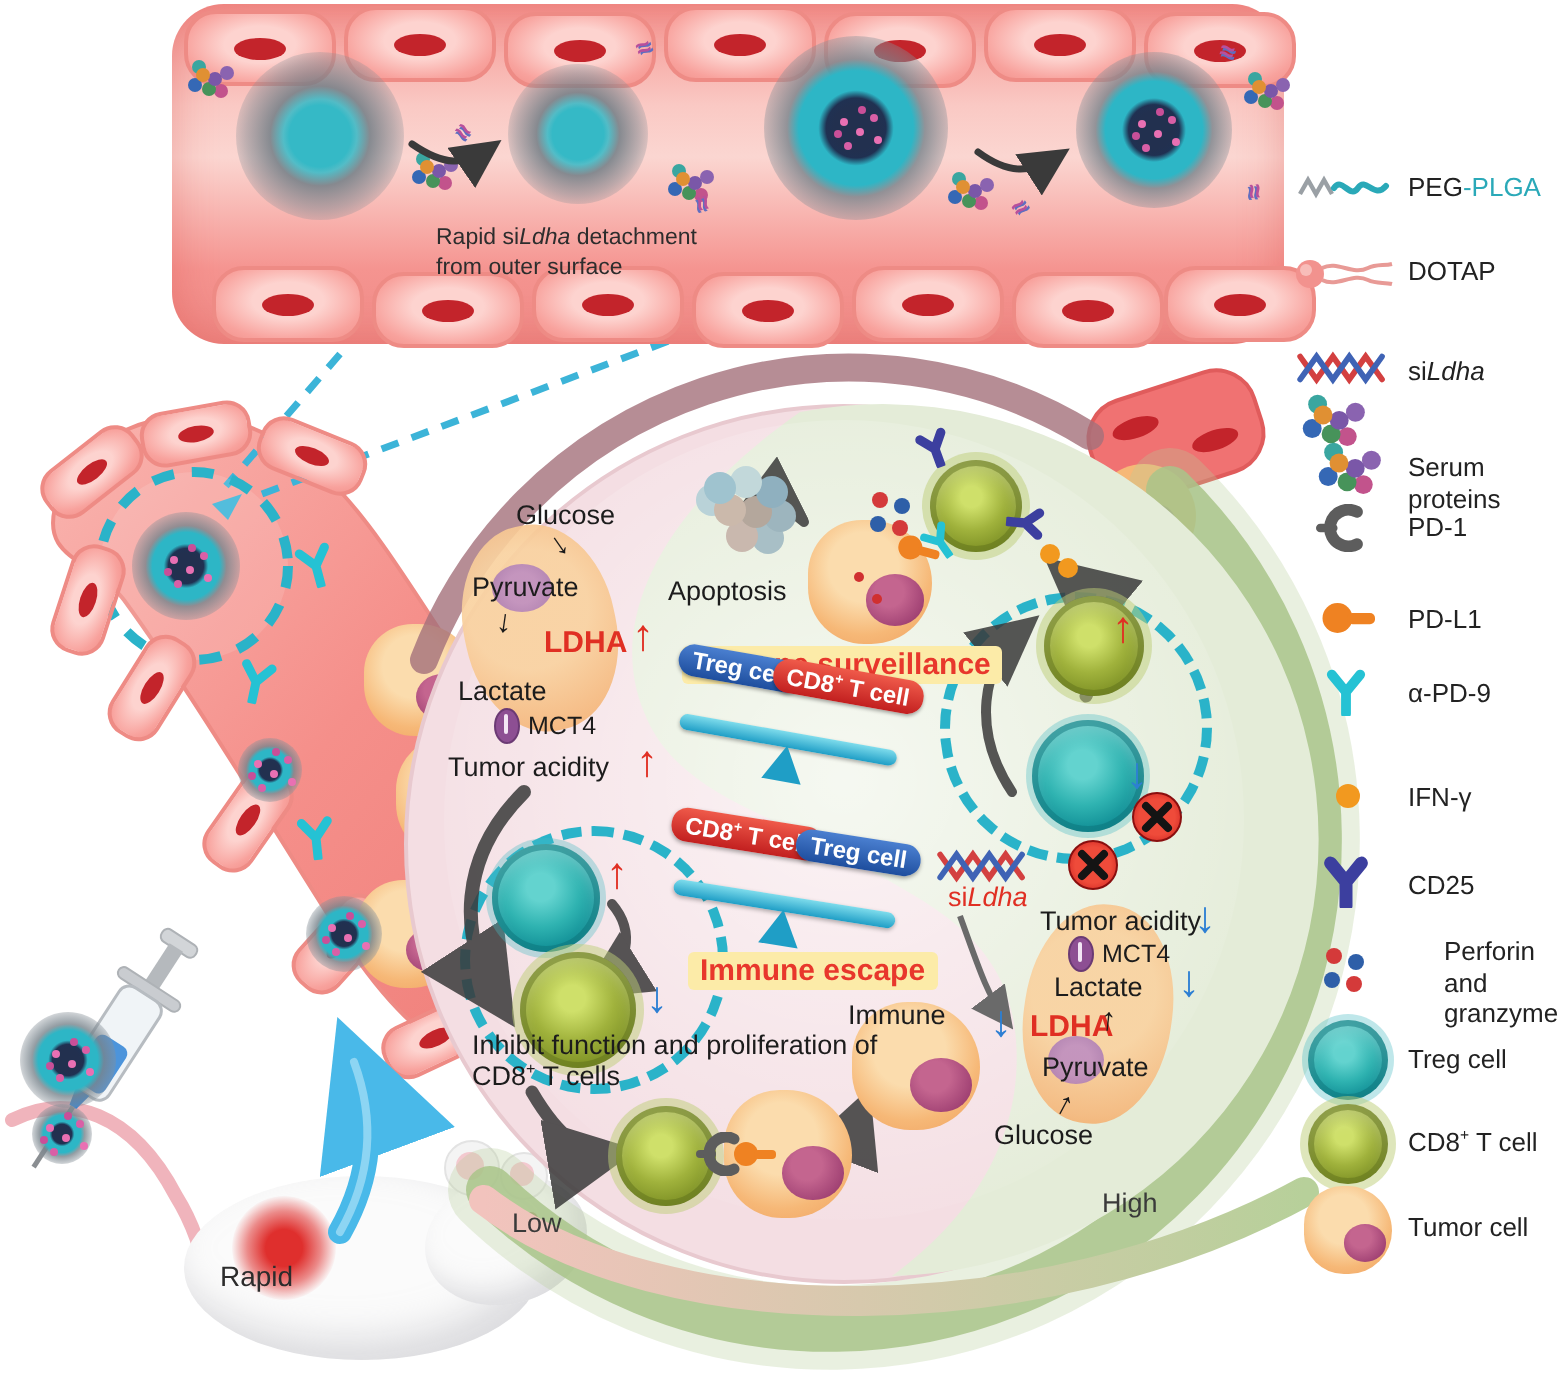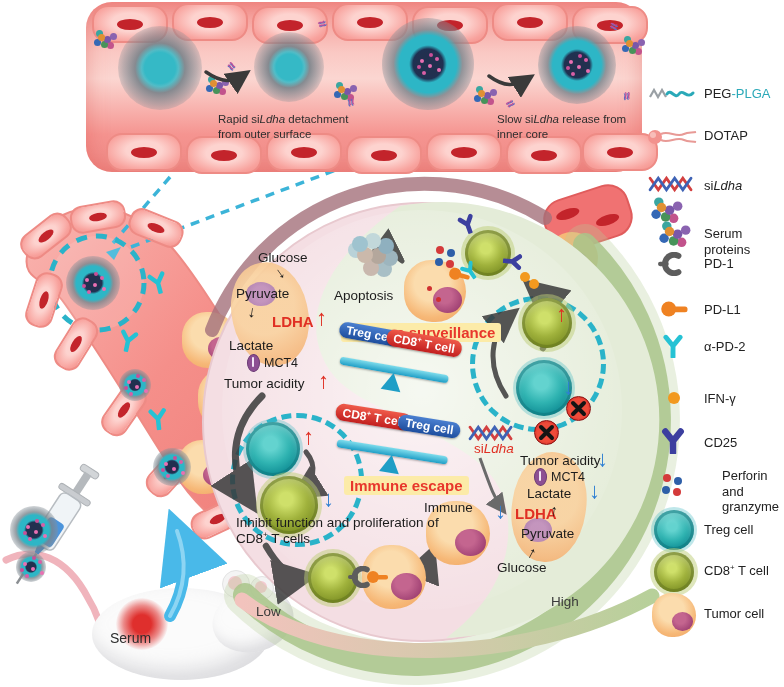--- a/index.html
+++ b/index.html
@@ -146,21 +146,20 @@
     <span class="serum" style="left:392px;top:88px"></span>
     <span class="serum" style="left:540px;top:38px"></span>
     <span class="sirna" style="left:142px;top:56px;transform:rotate(40deg)">≈</span>
     <span class="sirna" style="left:232px;top:14px;transform:rotate(-20deg)">≈</span>
     <span class="sirna" style="left:262px;top:92px;transform:rotate(75deg)">≈</span>
     <span class="sirna" style="left:524px;top:16px;transform:rotate(15deg)">≈</span>
     <span class="sirna" style="left:538px;top:86px;transform:rotate(85deg)">≈</span>
     <span class="sirna" style="left:420px;top:94px;transform:rotate(-35deg)">≈</span>
 
     <div class="vlabel" style="left:132px;top:110px;width:136px"><span>Rapid si</span><span class="em">Ldha</span><span> detachment from outer surface</span></div>
-    <div class="vlabel" style="left:411px;top:110px;width:140px"><span>Slow si</span><span class="em">Ldha</span><span> release from inner core</span></div>
   </div>
 
   <svg class="layer" width="784" height="687" style="z-index:2">
     <defs>
       <linearGradient id="gph" x1="0" y1="0" x2="1" y2="0">
         <stop offset="0" stop-color="#f2c3bd"></stop>
           <stop offset="1" stop-color="#b7d09a"></stop>
       </linearGradient>
       <radialGradient id="glow" cx=".5" cy=".45" r=".6">
         <stop offset="0" stop-color="rgba(255,255,255,.65)"></stop>
@@ -326,21 +325,21 @@
 
   <div class="abs" style="left:92px;top:588px;width:178px;height:92px;border-radius:50%;background:#fbfbfb;box-shadow:inset -8px -10px 18px rgba(190,190,195,.5);z-index:1"></div>
   <div class="abs" style="left:212px;top:588px;width:82px;height:64px;border-radius:50%;background:#fbfbfb;transform:rotate(-15deg);box-shadow:inset -6px -8px 14px rgba(190,190,195,.5);z-index:1"></div>
   <div class="abs" style="left:222px;top:570px;width:26px;height:26px;border-radius:50%;background:#f4f4f4;border:1px solid #e3e3e3;z-index:1"></div>
   <div class="abs" style="left:228px;top:576px;width:14px;height:14px;border-radius:50%;background:#f3c9cf;z-index:1"></div>
   <div class="abs" style="left:250px;top:576px;width:22px;height:22px;border-radius:50%;background:#f4f4f4;border:1px solid #e3e3e3;z-index:1"></div>
   <div class="abs" style="left:255px;top:581px;width:12px;height:12px;border-radius:50%;background:#f3c9cf;z-index:1"></div>
   <div class="abs" style="left:262px;top:606px;width:7px;height:7px;border-radius:50%;background:#8a1620;z-index:1"></div>
   <div class="abs" style="left:287px;top:622px;width:6px;height:6px;border-radius:50%;background:#e8a7ad;z-index:1"></div>
   <div class="abs" style="left:116px;top:598px;width:52px;height:52px;border-radius:50%;background:radial-gradient(circle,#df2f2d 0 25%,rgba(223,47,45,.55) 50%,rgba(223,47,45,0) 72%);z-index:1"></div>
-  <div class="lbl" style="left:110px;top:630px;font-size:14px;color:#2c2c2c;z-index:6">Serum</div>
+  <div class="lbl" style="left:110px;top:630px;font-size:14px;color:#2c2c2c;z-index:6">Rapid</div>
 
   <svg class="layer" width="784" height="687" style="z-index:2">
     <g transform="translate(78,460) rotate(33)">
       <rect x="6" y="0" width="20" height="7" rx="3" fill="#d2d5d8" stroke="#aeb2b6"></rect>
       <rect x="12" y="6" width="8" height="24" fill="#b5b9bd"></rect>
       <rect x="-2" y="28" width="36" height="6" rx="3" fill="#c9ccd0" stroke="#aeb2b6"></rect>
       <rect x="4" y="34" width="24" height="58" rx="6" fill="rgba(235,240,244,.75)" stroke="#b7bcc1" stroke-width="1.5"></rect>
       <rect x="7" y="62" width="18" height="27" rx="4" fill="#2f83d6" opacity=".85"></rect>
       <path d="M 12,92 h 8 l -2,9 h -4 z" fill="#2f83d6"></path>
       <line x1="16" y1="101" x2="16" y2="137" stroke="#8a8e92" stroke-width="2.5"></line>
@@ -384,21 +383,21 @@
 
     <svg class="abs" style="left:14px;top:264px" width="30" height="18" viewBox="0 0 24 14">
         <circle cx="7" cy="7" r="6" fill="#ef8222"></circle>
         <rect x="11" y="5" width="11" height="4.5" rx="2" fill="#ef8222"></rect>
       </svg>
     <div class="leg-label" style="left:58px;top:266px">PD-L1</div>
 
     <svg class="abs" style="left:16px;top:298px;color:#25c2d4" width="22" height="24" viewBox="0 0 20 22">
         <path d="M10 21 V11 M10 11 L3.5 3 M10 11 L16.5 3" stroke="currentColor" stroke-width="4.5" stroke-linecap="round" fill="none"></path>
       </svg>
-    <div class="leg-label" style="left:58px;top:303px">α-PD-2</div>
+    <div class="leg-label" style="left:58px;top:303px">α-PD-9</div>
 
     <span class="dot" style="left:22px;top:356px;width:12px;height:12px;background:#f2991f"></span>
     <div class="leg-label" style="left:58px;top:355px">IFN-γ</div>
 
     <svg class="abs" style="left:15px;top:392px;color:#3c3f9f" width="24" height="26" viewBox="0 0 20 22">
         <path d="M10 21 V11 M10 11 L3.5 3 M10 11 L16.5 3" stroke="currentColor" stroke-width="5.5" stroke-linecap="round" fill="none"></path>
       </svg>
     <div class="leg-label" style="left:58px;top:399px">CD25</div>
 
     <span class="perf" style="left:17px;top:438px"></span>

